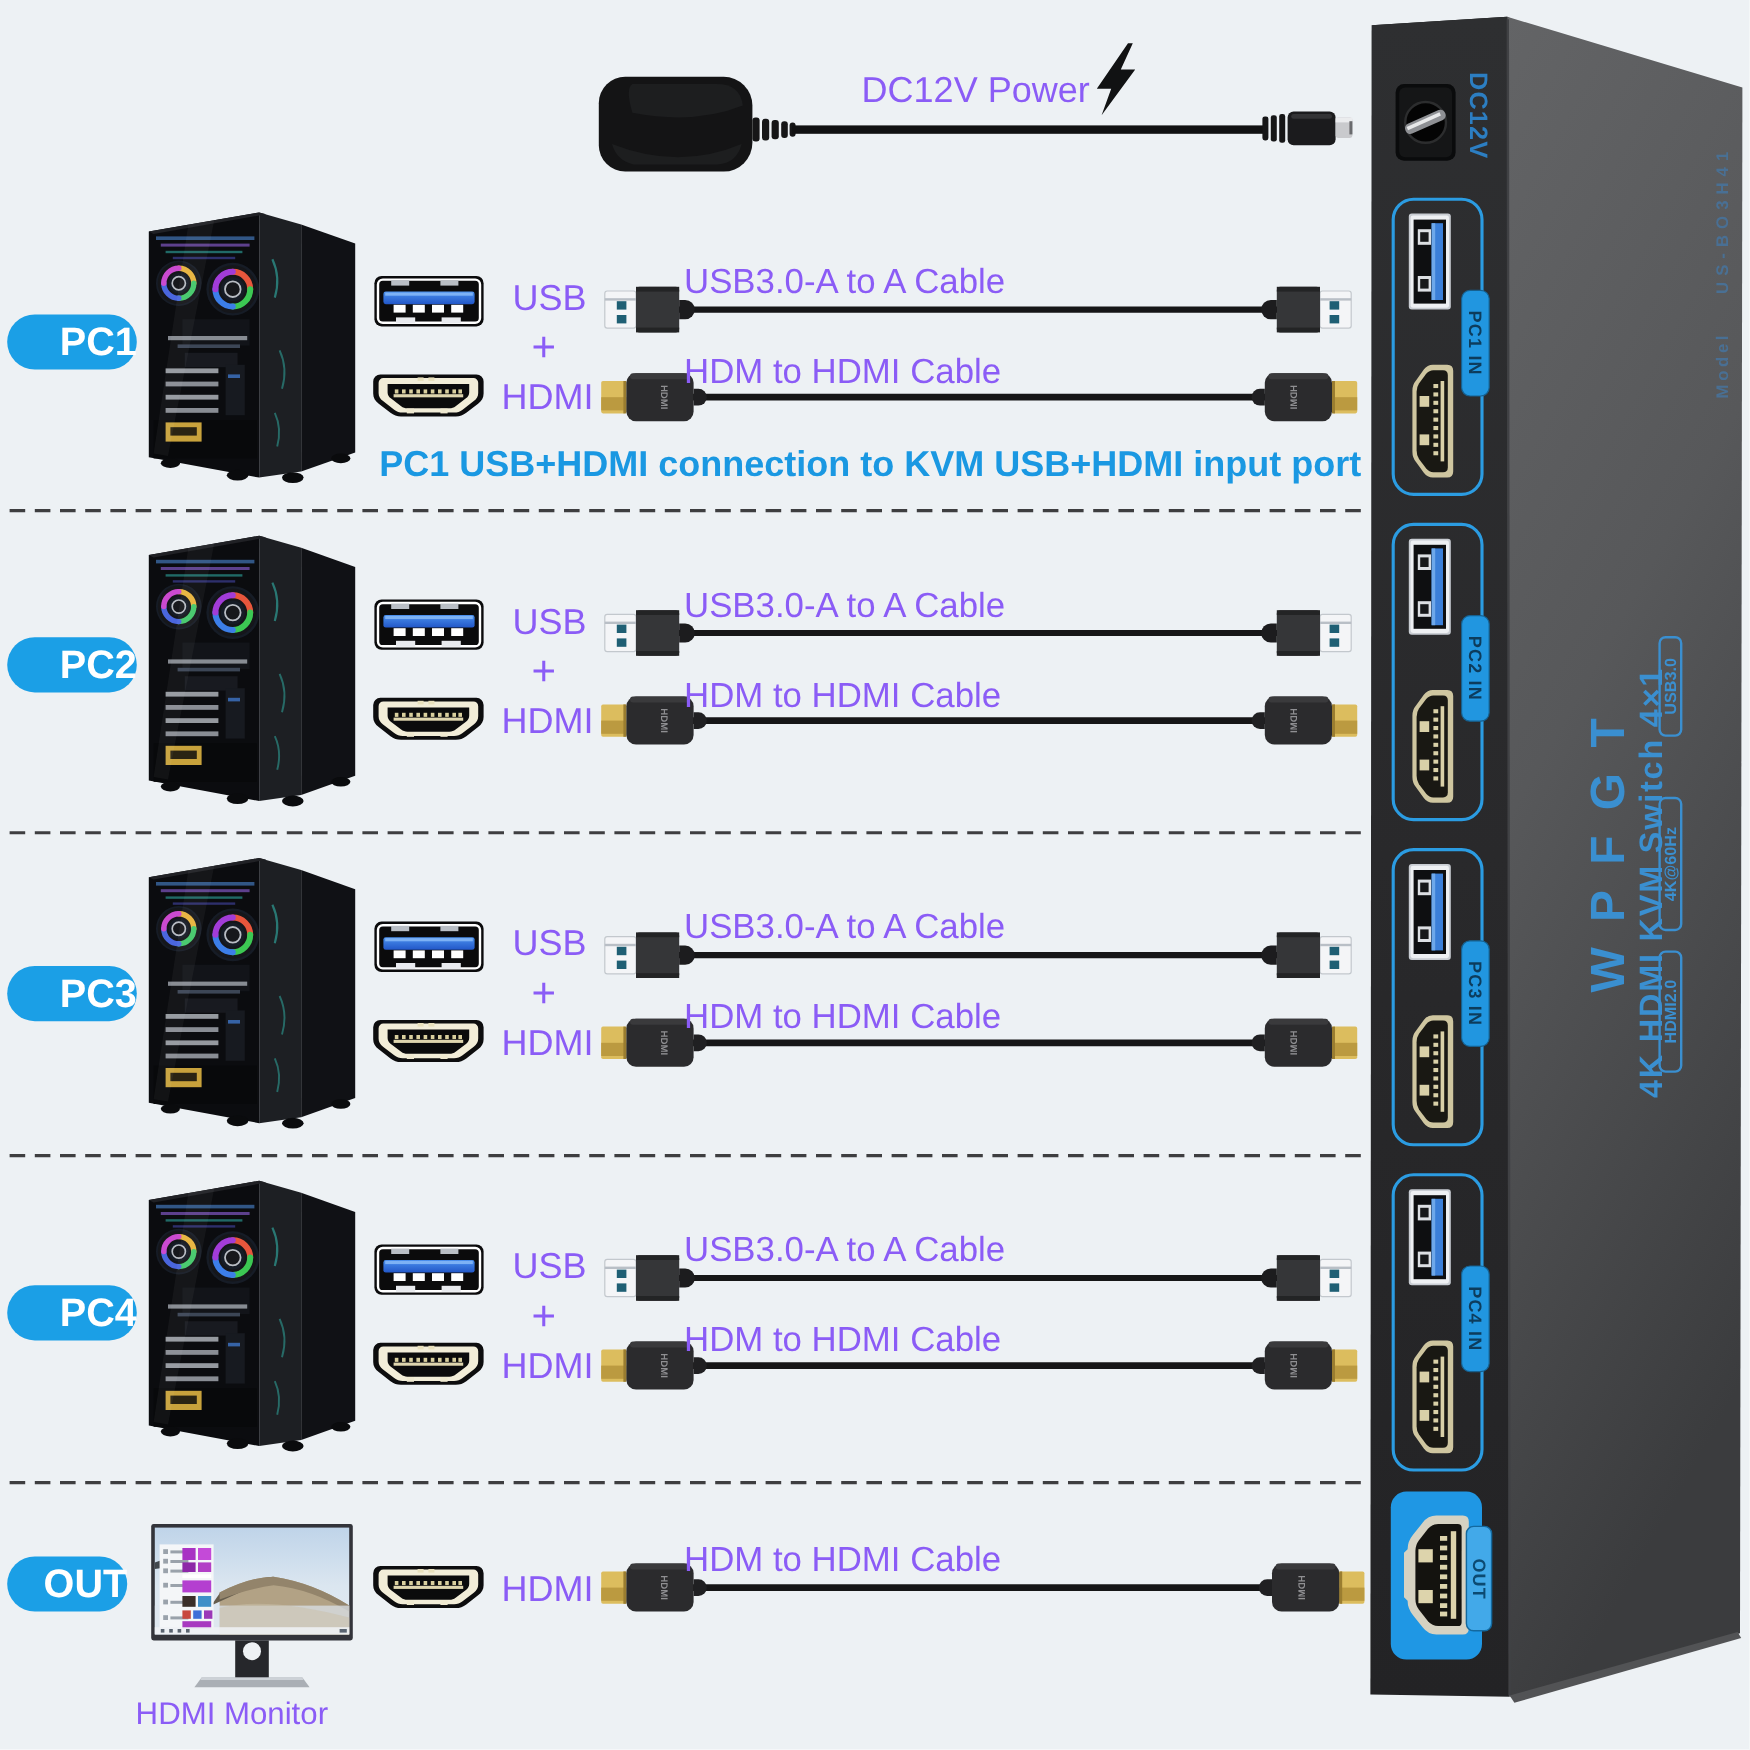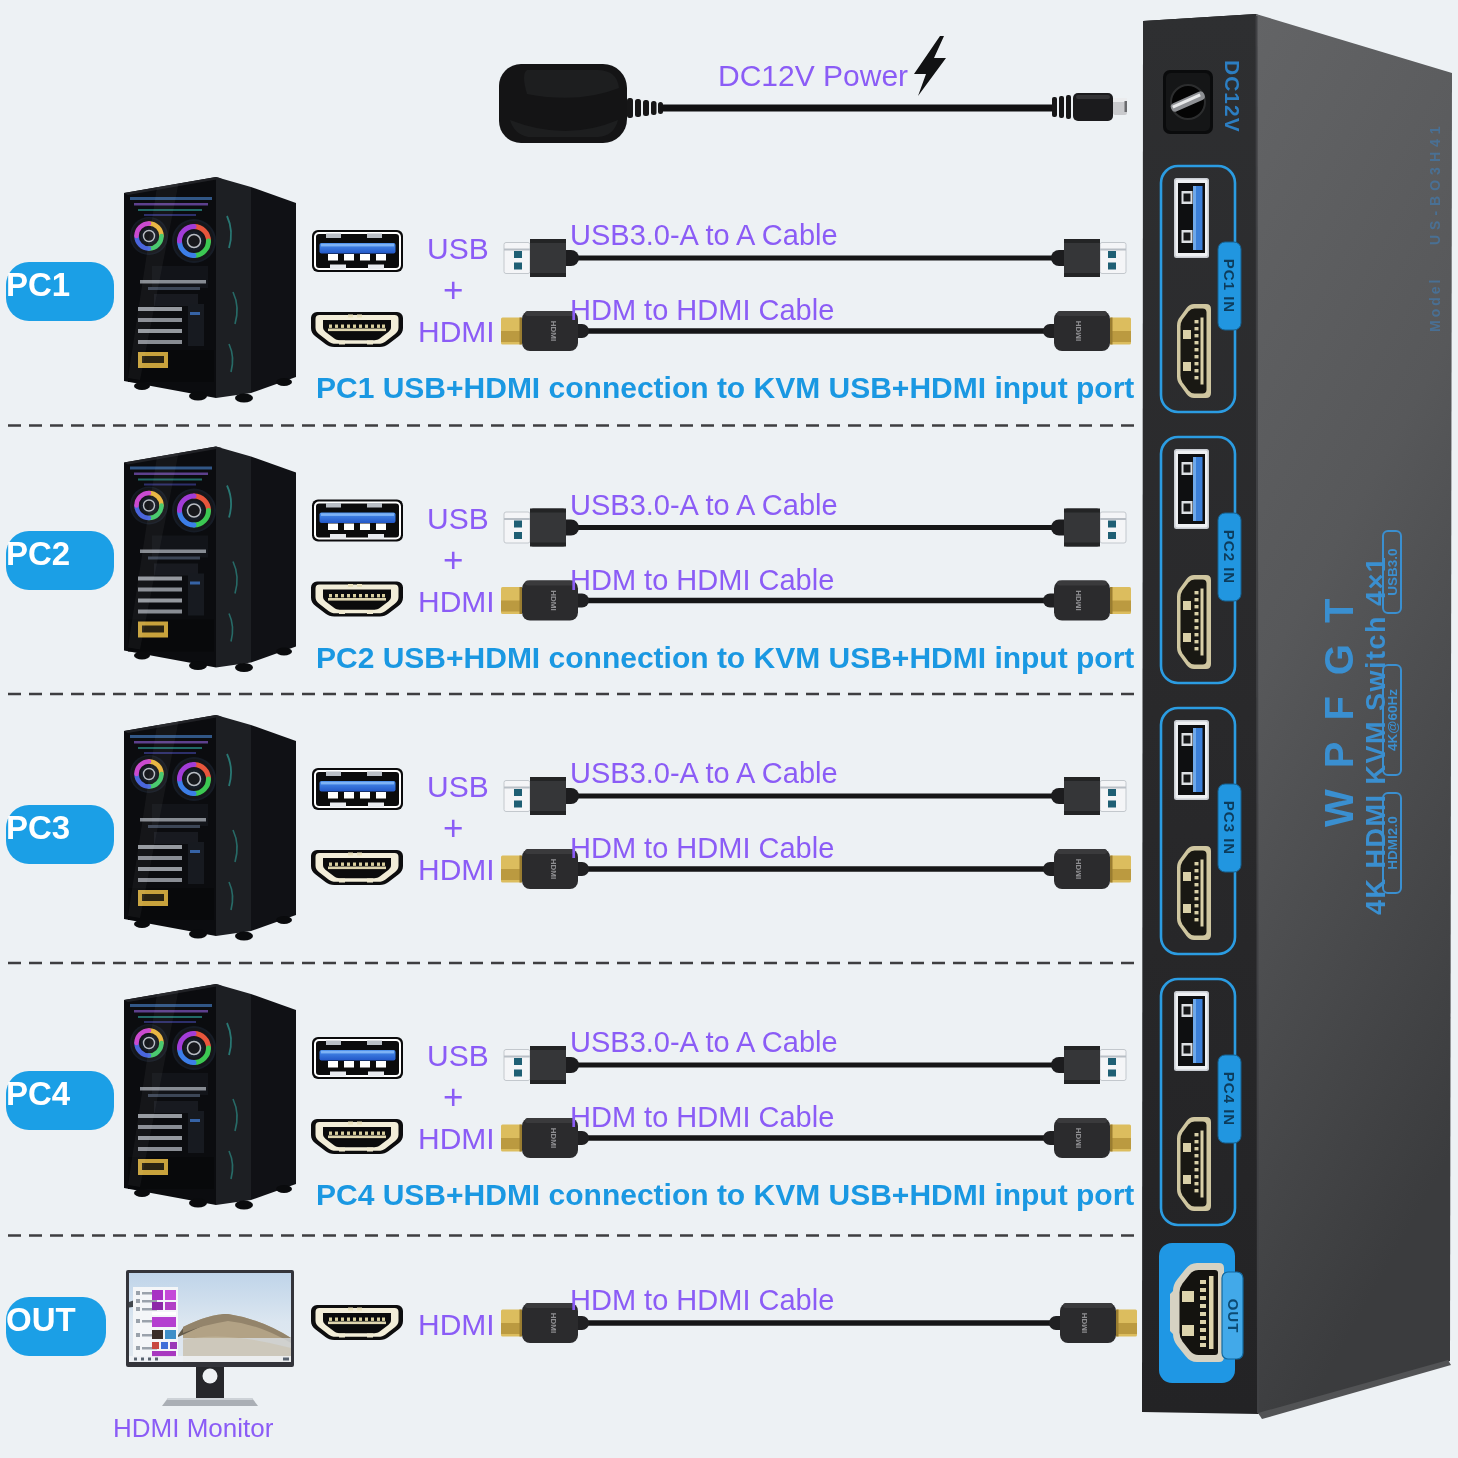--- a/index.html
+++ b/index.html
@@ -1,19 +1,19 @@
 <!DOCTYPE html>
 <html><head><meta charset="utf-8">
 <style>
 html,body{margin:0;padding:0}
 #c{position:relative;width:1458px;height:1458px;background:#edf1f4;font-family:"Liberation Sans",sans-serif;overflow:hidden}
 .lbl{position:absolute;font-weight:normal;color:#8b5cf6;white-space:nowrap;line-height:1.05}
 .ctr{}
 .cap{position:absolute;font-weight:bold;color:#1a98e2;white-space:nowrap;font-size:30px;line-height:1.05}
-.badge{position:absolute;left:6px;width:108px;height:59px;background:#1b9fe6;border-radius:23px;color:#fff;font-weight:bold;font-size:33px;text-align:left;line-height:45px}
+.badge{position:absolute;left:6px;width:108px;height:46px;background:#1b9fe6;border-radius:23px;color:#fff;font-weight:bold;font-size:33px;text-align:right;line-height:45px}
 .badge.out{width:100px}
 </style></head>
 <body>
 <div id="c">
 <svg width="1458" height="1458" viewBox="0 0 1458 1458" style="position:absolute;left:0;top:0" font-family="Liberation Sans, sans-serif">
 
 <defs>
 <linearGradient id="gleft" x1="0" y1="0" x2="0" y2="1">
   <stop offset="0" stop-color="#2e2f31"></stop>
           <stop offset="0.5" stop-color="#29292b"></stop>
@@ -404,30 +404,28 @@
 <div class="lbl" style="left:418px;top:316px;font-size:30px">HDMI</div>
 <div class="lbl ctr" style="left:570px;top:220px;width:500px;font-size:29px">USB3.0-A to A Cable</div>
 <div class="lbl ctr" style="left:570px;top:295px;width:496px;font-size:29px">HDM to HDMI Cable</div>
 <div class="cap" style="left:316px;top:372px">PC1 USB+HDMI connection to KVM USB+HDMI input port</div>
 <div class="badge" style="top:531px">PC2</div>
 <div class="lbl" style="left:427px;top:502.5px;font-size:30px">USB</div>
 <div class="lbl" style="left:443px;top:541.5px;font-size:35px">+</div>
 <div class="lbl" style="left:418px;top:585.5px;font-size:30px">HDMI</div>
 <div class="lbl ctr" style="left:570px;top:489.5px;width:500px;font-size:29px">USB3.0-A to A Cable</div>
 <div class="lbl ctr" style="left:570px;top:564.5px;width:496px;font-size:29px">HDM to HDMI Cable</div>
-<div class="cap" style="left:316px;top:641.5px">PC2 USB+HDMI connection to KVM USB+HDMI input port</div>
 <div class="badge" style="top:805px">PC3</div>
 <div class="lbl" style="left:427px;top:771px;font-size:30px">USB</div>
 <div class="lbl" style="left:443px;top:810px;font-size:35px">+</div>
 <div class="lbl" style="left:418px;top:854px;font-size:30px">HDMI</div>
 <div class="lbl ctr" style="left:570px;top:758px;width:500px;font-size:29px">USB3.0-A to A Cable</div>
 <div class="lbl ctr" style="left:570px;top:833px;width:496px;font-size:29px">HDM to HDMI Cable</div>
 <div class="badge" style="top:1071px">PC4</div>
 <div class="lbl" style="left:427px;top:1040px;font-size:30px">USB</div>
 <div class="lbl" style="left:443px;top:1079px;font-size:35px">+</div>
 <div class="lbl" style="left:418px;top:1123px;font-size:30px">HDMI</div>
 <div class="lbl ctr" style="left:570px;top:1027px;width:500px;font-size:29px">USB3.0-A to A Cable</div>
 <div class="lbl ctr" style="left:570px;top:1102px;width:496px;font-size:29px">HDM to HDMI Cable</div>
-<div class="cap" style="left:316px;top:1179px">PC4 USB+HDMI connection to KVM USB+HDMI input port</div>
 <div class="badge out" style="top:1297px">OUT</div>
 <div class="lbl" style="left:418px;top:1309px;font-size:30px">HDMI</div>
 <div class="lbl ctr" style="left:570px;top:1285px;width:496px;font-size:29px">HDM to HDMI Cable</div>
 <div class="lbl" style="left:113px;top:1415px;font-size:26px">HDMI Monitor</div>
 </div>
 </body></html>

